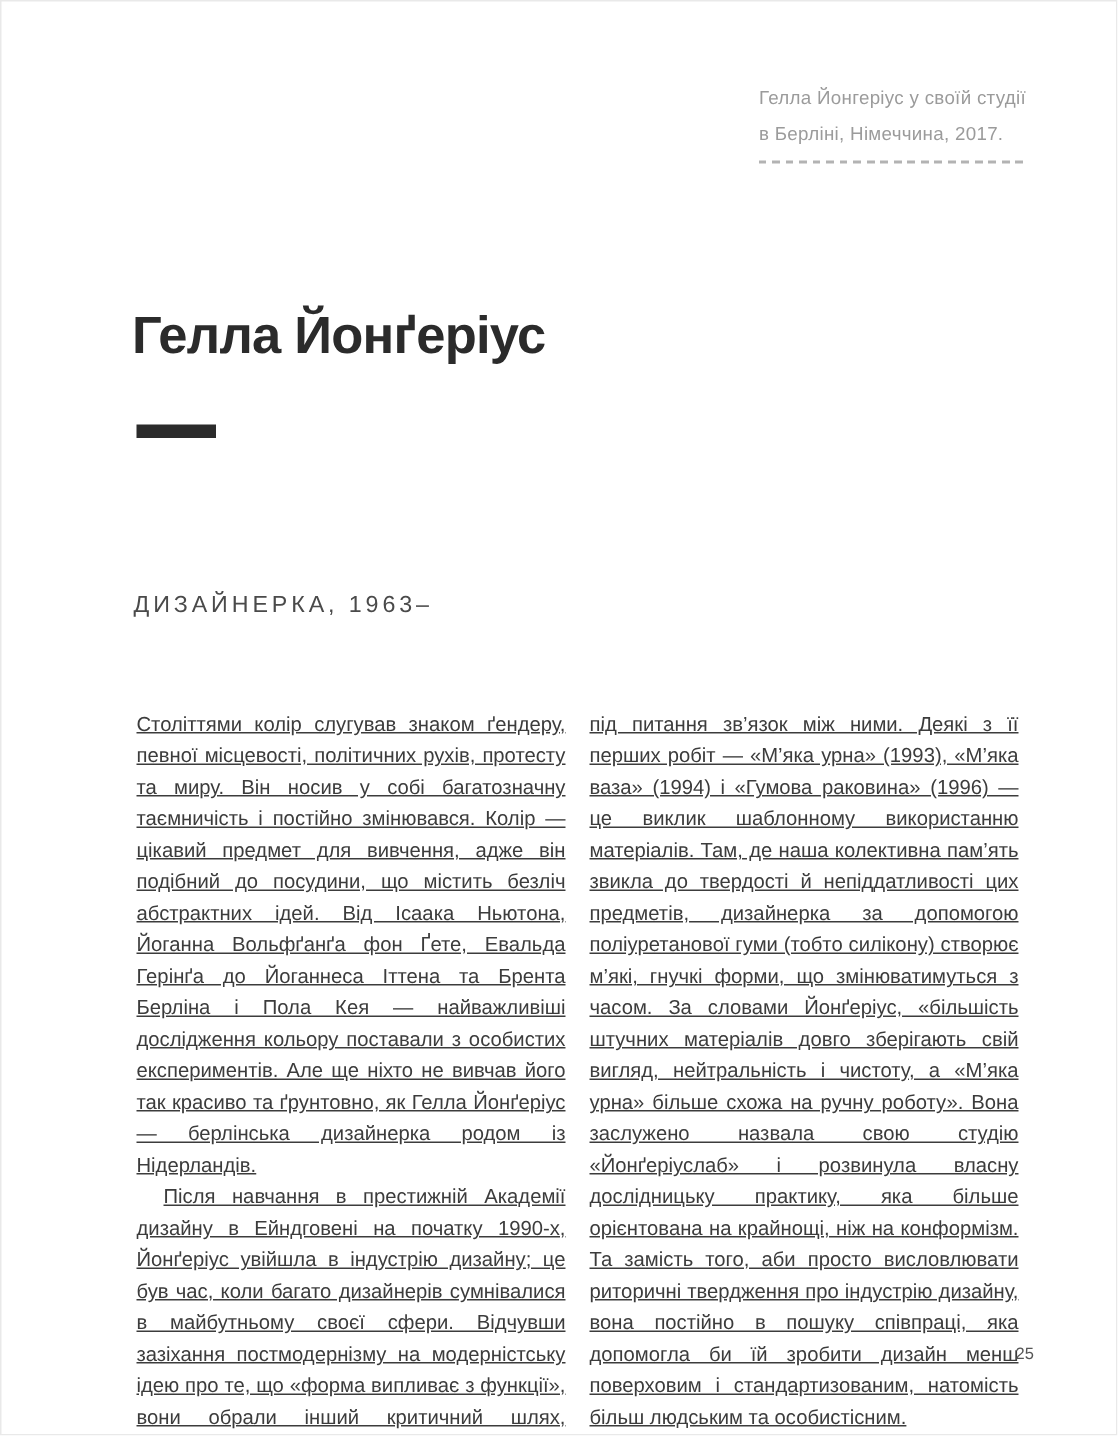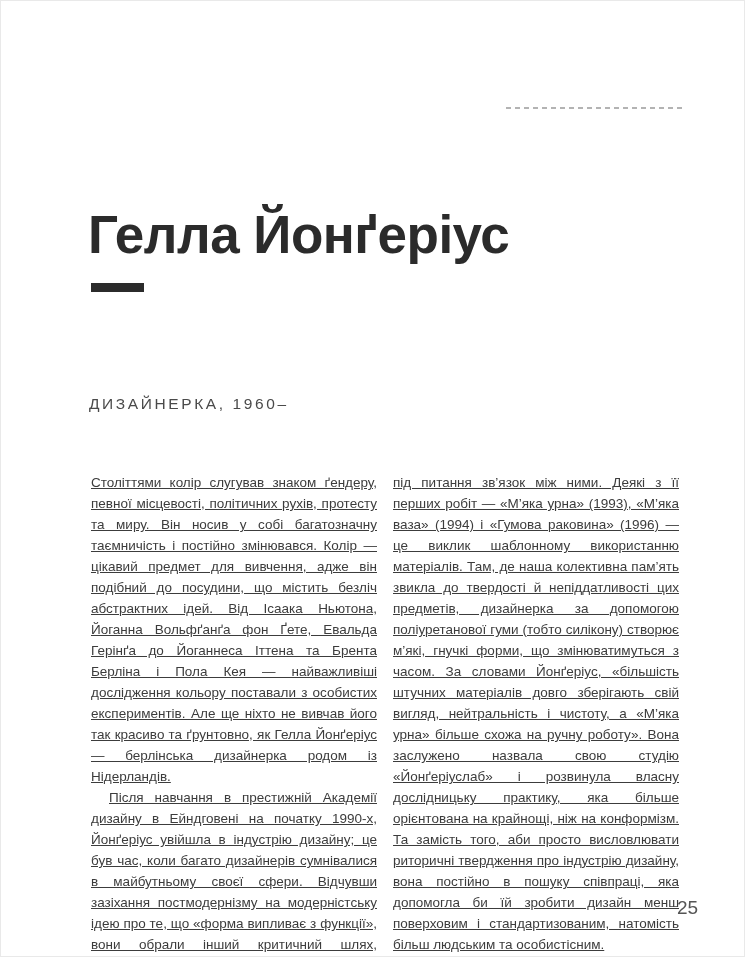--- a/index.html
+++ b/index.html
@@ -32,21 +32,21 @@
     left: 505px;
     top: 106px;
     width: 178px;
     height: 2px;
     background: repeating-linear-gradient(90deg, #b3b3b3 0 5px, transparent 5px 9px);
   }
   .article-title {
     position: absolute;
     left: 87px;
     top: 203px;
-    font-size: 53px;
+    font-size: 35px;
     font-weight: 700;
     color: #2b2b2b;
     letter-spacing: -0.5px;
     margin: 0;
   }
   .title-dash {
     position: absolute;
     left: 90px;
     top: 282px;
     width: 53px;
@@ -82,37 +82,41 @@
     margin: 0;
     text-decoration: underline;
   }
   .column p.indented {
     text-indent: 18px;
   }
   .page-number {
     position: absolute;
     left: 676px;
     top: 896px;
-    font-size: 19px;
+    font-size: 11px;
     color: #555555;
   }
 </style>
 </head>
 <body>
 
 <div class="page">
 
+  <div class="photo-caption">
+    <div>Гелла Йонгеріус у своїй студії</div>
+    <div>в Берліні, Німеччина, 2017.</div>
+  </div>
 
   <div class="caption-divider"></div>
 
   <h1 class="article-title">Гелла Йонґеріус</h1>
 
   <div class="title-dash"></div>
 
-  <h2 class="article-subtitle">ДИЗАЙНЕРКА, 1960–</h2>
+  <h2 class="article-subtitle">ДИЗАЙНЕРКА, 1963–</h2>
 
   <div class="columns">
     <div class="column">
       <p>Століттями колір слугував знаком ґендеру, певної місцевості, політичних рухів, протесту та миру. Він носив у собі багатозначну таємничість і постійно змінювався. Колір — цікавий предмет для вивчення, адже він подібний до посудини, що містить безліч абстрактних ідей. Від Ісаака Ньютона, Йоганна Вольфґанґа фон Ґете, Евальда Герінґа до Йоганнеса Іттена та Брента Берліна і Пола Кея — найважливіші дослідження кольору поставали з особистих експериментів. Але ще ніхто не вивчав його так красиво та ґрунтовно, як Гелла Йонґеріус — берлінська дизайнерка родом із Нідерландів.</p>
       <p class="indented">Після навчання в престижній Академії дизайну в Ейндговені на початку 1990-х, Йонґеріус увійшла в індустрію дизайну; це був час, коли багато дизайнерів сумнівалися в майбутньому своєї сфери. Відчувши зазіхання постмодернізму на модерністську ідею про те, що «форма випливає з функції», вони обрали інший критичний шлях, досліджуючи наративний потенціал дизайну як культурного провідника й інструменту змін. Від своїх нідерландських сучасників — Юрґена Бея, Марселя Вандерса й Тежу Ремі — Йонґеріус відрізнялася особливою зацікавленістю в злитті дизайну та мистецтва, ставлячи</p>
     </div>
     <div class="column">
       <p>під питання зв’язок між ними. Деякі з її перших робіт — «М’яка урна» (1993), «М’яка ваза» (1994) і «Гумова раковина» (1996) — це виклик шаблонному використанню матеріалів. Там, де наша колективна пам’ять звикла до твердості й непіддатливості цих предметів, дизайнерка за допомогою поліуретанової гуми (тобто силікону) створює м’які, гнучкі форми, що змінюватимуться з часом. За словами Йонґеріус, «більшість штучних матеріалів довго зберігають свій вигляд, нейтральність і чистоту, а «М’яка урна» більше схожа на ручну роботу». Вона заслужено назвала свою студію «Йонґеріуслаб» і розвинула власну дослідницьку практику, яка більше орієнтована на крайнощі, ніж на конформізм. Та замість того, аби просто висловлювати риторичні твердження про індустрію дизайну, вона постійно в пошуку співпраці, яка допомогла би їй зробити дизайн менш поверховим і стандартизованим, натомість більш людським та особистісним.</p>
       <p class="indented">Їй вдалося досягти успіху й поєднати непоєднуване, працюючи з авторитетними і близькими за духом майстрами, — вносити непересічні особливості, недосконалості чи помітні ознаки ручної роботи в промислові</p>
     </div>

